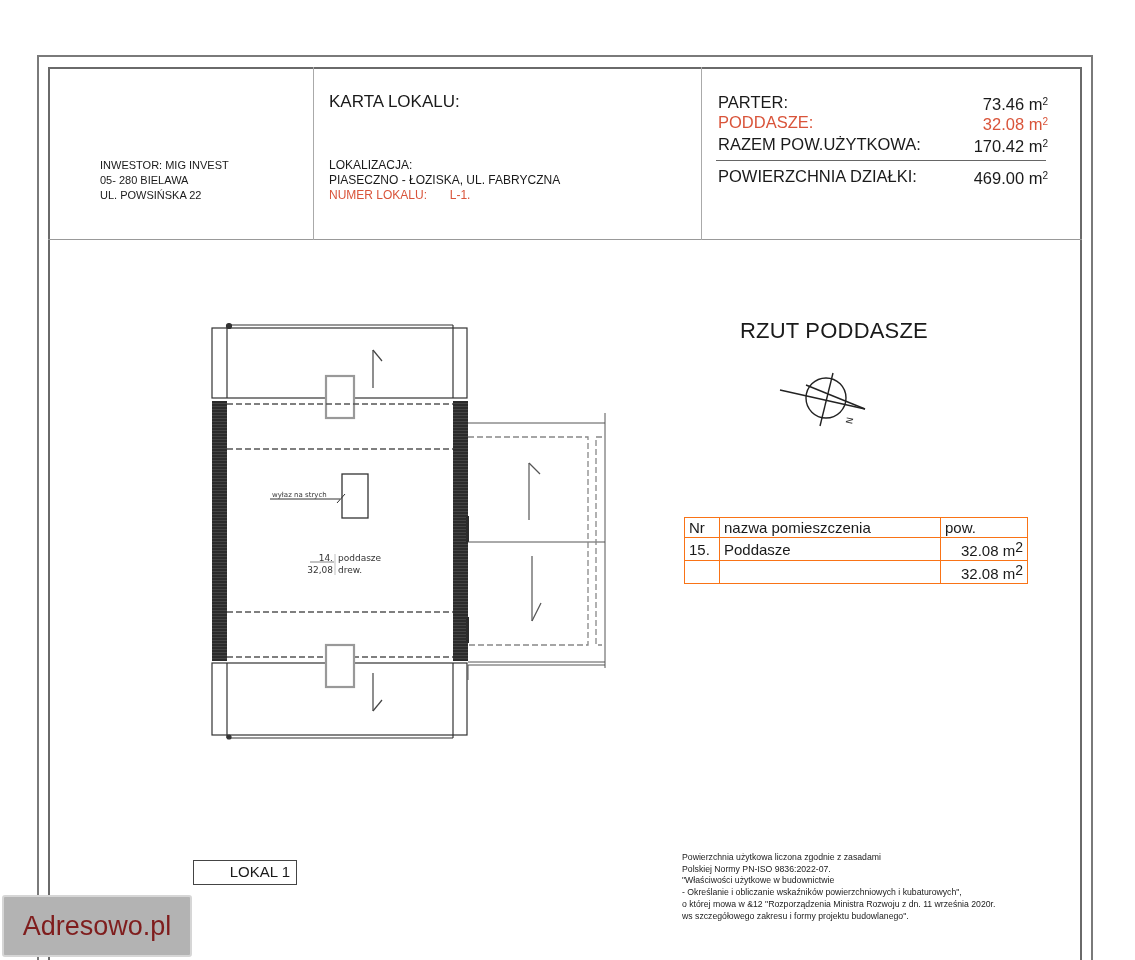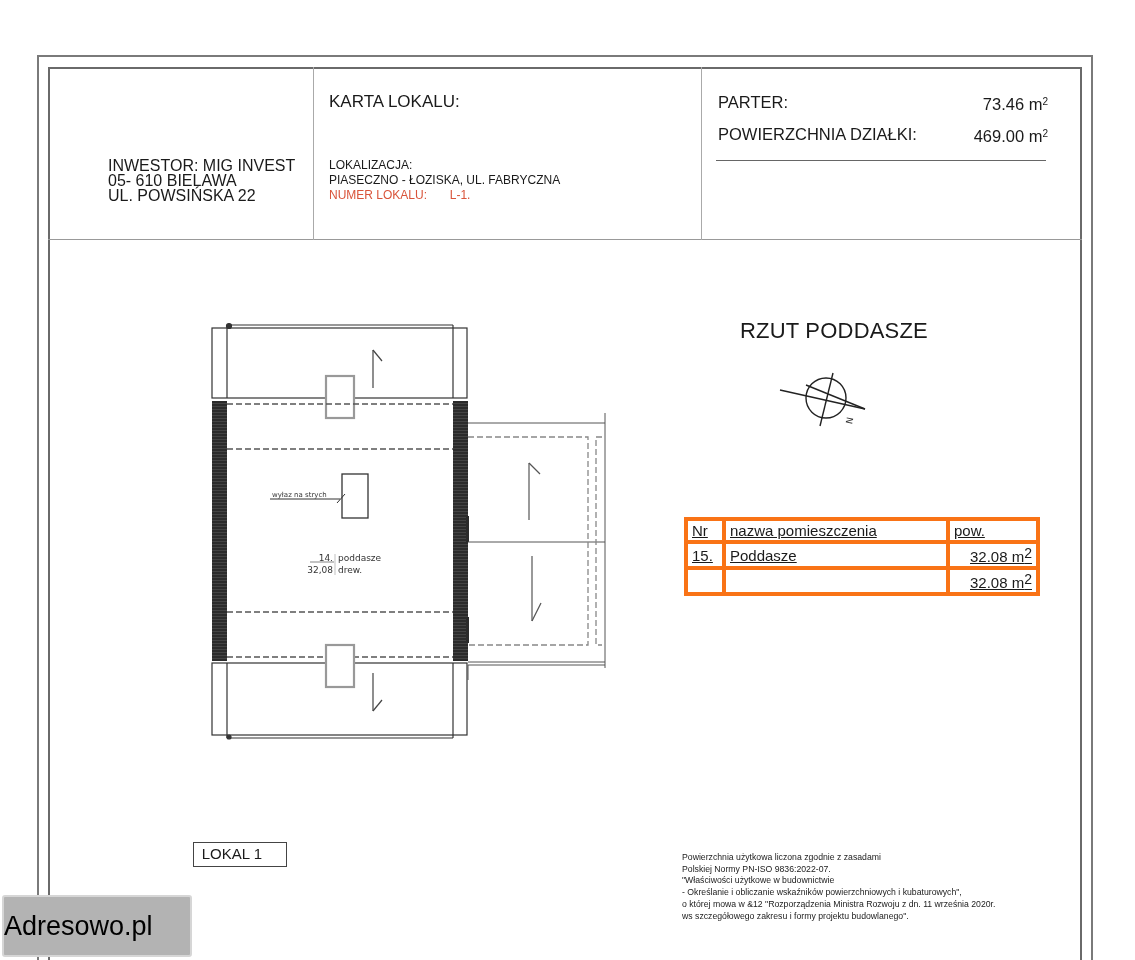--- a/index.html
+++ b/index.html
@@ -13,85 +13,93 @@
   }
   .frame-inner {
     position: absolute; left: 48px; top: 67px; width: 1034px; height: 900px;
     border: 2px solid #6a6a6a; border-bottom: none; box-sizing: border-box;
   }
   .header-row {
     position: absolute; left: 48px; top: 67px; width: 1034px; height: 173px;
     border-bottom: 1.5px solid #999; box-sizing: border-box;
   }
   .hdr-divider { position: absolute; top: 67px; height: 173px; width: 0; border-left: 1px solid #aaa; }
-  .investor { position: absolute; left: 108px; top: 158px; font-size: 16px; line-height: 15px; }
+  .investor { position: absolute; left: 100px; top: 158px; font-size: 11px; line-height: 15px; }
   .karta-title { position: absolute; left: 329px; top: 92px; font-size: 17px; }
   .lokalizacja { position: absolute; left: 329px; top: 158px; font-size: 12px; line-height: 15px; }
   .red { color: #d9543a; }
   .areas { position: absolute; left: 718px; top: 92px; width: 330px; font-size: 16.5px; }
   .area-row { position: relative; height: 20px; line-height: 20px; }
   .area-row .lbl { position: absolute; left: 0; }
   .area-row .val { position: absolute; right: 0; white-space: nowrap; }
   .area-row sup { font-size: 10px; vertical-align: 5px; }
   .area-row sup.big { font-size: 15px; vertical-align: 4px; }
   .area-sep { position: absolute; left: 716px; top: 160px; width: 330px; height: 0; border-top: 1px solid #666; }
   .plan-title { position: absolute; left: 740px; top: 318px; font-size: 22px; letter-spacing: 0.2px; }
   .room-table {
     position: absolute; left: 684px; top: 517px; border-collapse: collapse;
     font-size: 15px;
   }
-  .room-table td { border: 4px solid #f97316; height: 19px; padding: 0 4px; line-height: 19px; text-decoration: underline; }
+  .room-table td { border: 1px solid #f97316; height: 19px; padding: 0 4px; line-height: 19px; }
   .room-table sup { font-size: 14px; vertical-align: 4px; }
   .c-nr { width: 26px; }
   .c-name { width: 212px; margin-top: 20px; }
   .c-pow { width: 78px; text-align: left; }
   .c-pow.r { text-align: right; }
   .lokal-box {
-    position: absolute; left: 193px; top: 842px; width: 94px; height: 25px;
+    position: absolute; left: 193px; top: 860px; width: 104px; height: 25px;
     border: 1.5px solid #444; box-sizing: border-box; font-size: 15px;
-    text-align: right; padding-right: 24px; line-height: 22px;
+    text-align: right; padding-right: 6px; line-height: 22px;
   }
   .note { position: absolute; left: 682px; top: 852px; font-size: 8.7px; line-height: 11.7px; color: #222; }
   .watermark {
     position: absolute; left: 2px; top: 895px; width: 190px; height: 62px;
     background: #b3b3b3; border: 2px solid #d6d6d6; border-radius: 3px; box-sizing: border-box;
-    color: #000000; font-size: 27px; line-height: 58px; text-align: left;
+    color: #7f1d1d; font-size: 27px; line-height: 58px; text-align: center;
   }
   svg { position: absolute; left: 0; top: 0; }
 </style>
 </head>
 <body>
 
 <div class="frame-outer"></div>
 <div class="frame-inner"></div>
 <div class="header-row"></div>
 <div class="hdr-divider" style="left:313px"></div>
 <div class="hdr-divider" style="left:701px"></div>
 
 <div class="investor">
   <div>INWESTOR: MIG INVEST</div>
-  <div>05- 610 BIELAWA</div>
+  <div>05- 280 BIELAWA</div>
   <div>UL. POWSIŃSKA 22</div>
 </div>
 
 <div class="karta-title">KARTA LOKALU:</div>
 <div class="lokalizacja">
   <div>LOKALIZACJA:</div>
   <div>PIASECZNO - ŁOZISKA, UL. FABRYCZNA</div>
   <div class="red">
     <span>NUMER LOKALU:</span>
     <span style="display:inline-block;width:16px"></span>
     <span>L-1.</span>
   </div>
 </div>
 
 <div class="areas">
   <div class="area-row">
     <span class="lbl">PARTER:</span>
     <span class="val"><span>73.46 m</span><sup>2</sup></span>
+  </div>
+  <div class="area-row red">
+    <span class="lbl">PODDASZE:</span>
+    <span class="val"><span>32.08 m</span><sup>2</sup></span>
+  </div>
+  <div class="area-row" style="margin-top:2px">
+    <span class="lbl">RAZEM POW.UŻYTKOWA:</span>
+    <span class="val"><span>170.42 m</span><sup>2</sup></span>
   </div>
   <div class="area-row" style="margin-top:12px">
     <span class="lbl">POWIERZCHNIA DZIAŁKI:</span>
     <span class="val"><span>469.00 m</span><sup>2</sup></span>
   </div>
 </div>
 <div class="area-sep"></div>
 
 <div class="plan-title">RZUT PODDASZE</div>
 

